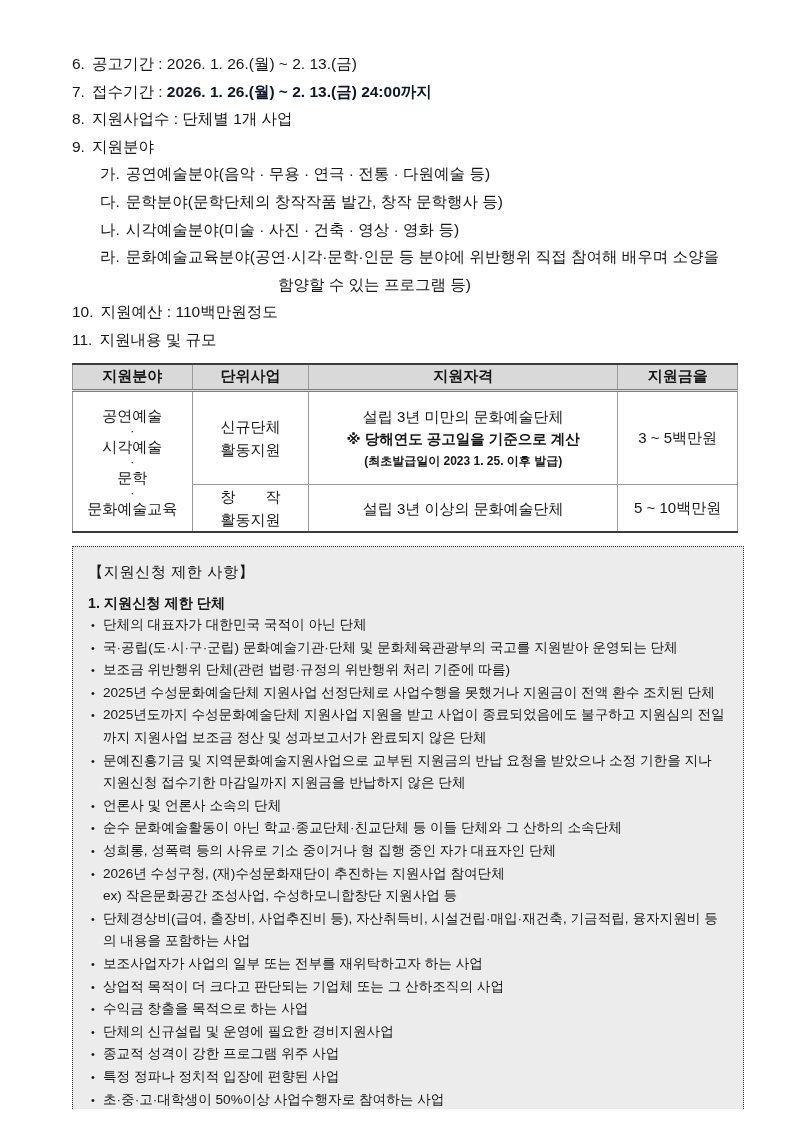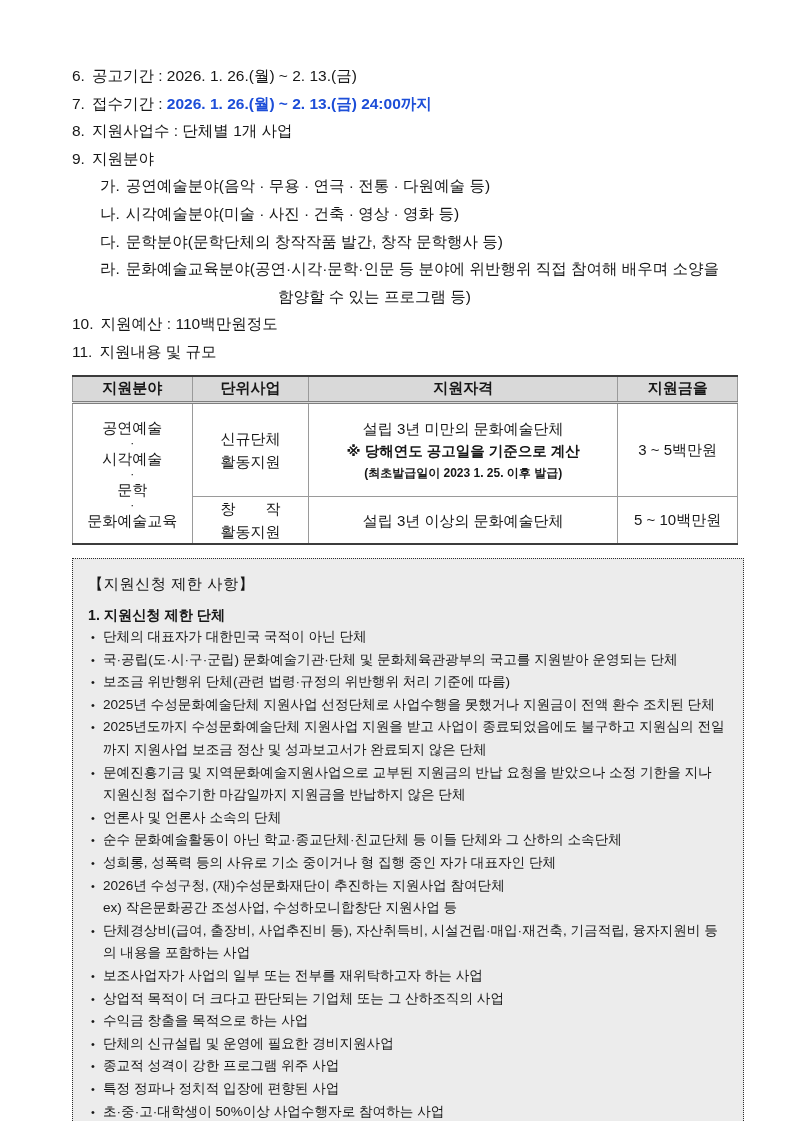--- a/index.html
+++ b/index.html
@@ -1,28 +1,28 @@
 <!DOCTYPE html>
 <html lang="ko"><head>
 <meta charset="utf-8">
 <style>
   * { margin:0; padding:0; box-sizing:border-box; }
   html,body { background:#ffffff; }
   body { font-family:"Liberation Sans","DejaVu Sans",sans-serif; color:#161616; }
   .page {
     position:relative; width:793px; height:1105px; background:#ffffff;
-    margin:16px auto; overflow:hidden;
+    margin:4px auto; overflow:hidden;
   }
   .content { position:absolute; left:72px; top:46px; width:672px; }
 
   
   .numline { font-size:15.5px; line-height:27.6px; white-space:nowrap; }
   .numline .num { display:inline-block; margin-right:7px; }
   .numline .label { }
-  .numline .val.red { color:#1d4ed8; font-weight:bold; }
+  .numline .val.red { color:#0f172a; font-weight:bold; }
   .sublist { margin-left:28px; }
   .subline { font-size:15.5px; line-height:27.6px; }
   .subline .num { display:inline-block; margin-right:6px; }
   .subline .cont { padding-left:178px; }
 
   
   table.grant {
     width:666px; margin-top:9px; border-collapse:collapse; text-align:center;
     font-size:15px;
   }
@@ -74,24 +74,24 @@
     </div>
     <div class="numline">
       <span class="num">9.</span><span class="label">지원분야</span>
     </div>
 
     <div class="sublist">
       <div class="subline">
         <span class="num">가.</span><span>공연예술분야(음악 · 무용 · 연극 · 전통 · 다원예술 등)</span>
       </div>
       <div class="subline">
-        <span class="num">나.</span><span>시각예술분야(미술 · 사진 · 건축 · 영상 · 영화 등)</span>
+        <span class="num">다.</span><span>문학분야(문학단체의 창작작품 발간, 창작 문학행사 등)</span>
       </div>
       <div class="subline">
-        <span class="num">다.</span><span>문학분야(문학단체의 창작작품 발간, 창작 문학행사 등)</span>
+        <span class="num">나.</span><span>시각예술분야(미술 · 사진 · 건축 · 영상 · 영화 등)</span>
       </div>
       <div class="subline">
         <span class="num">라.</span><span>문화예술교육분야(공연·시각·문학·인문 등 분야에 위반행위 직접 참여해 배우며 소양을</span>
         <div class="cont">함양할 수 있는 프로그램 등)</div>
       </div>
     </div>
 
     <div class="numline">
       <span class="num">10.</span><span class="label">지원예산</span><span> : </span><span class="val">110백만원정도</span>
     </div>

